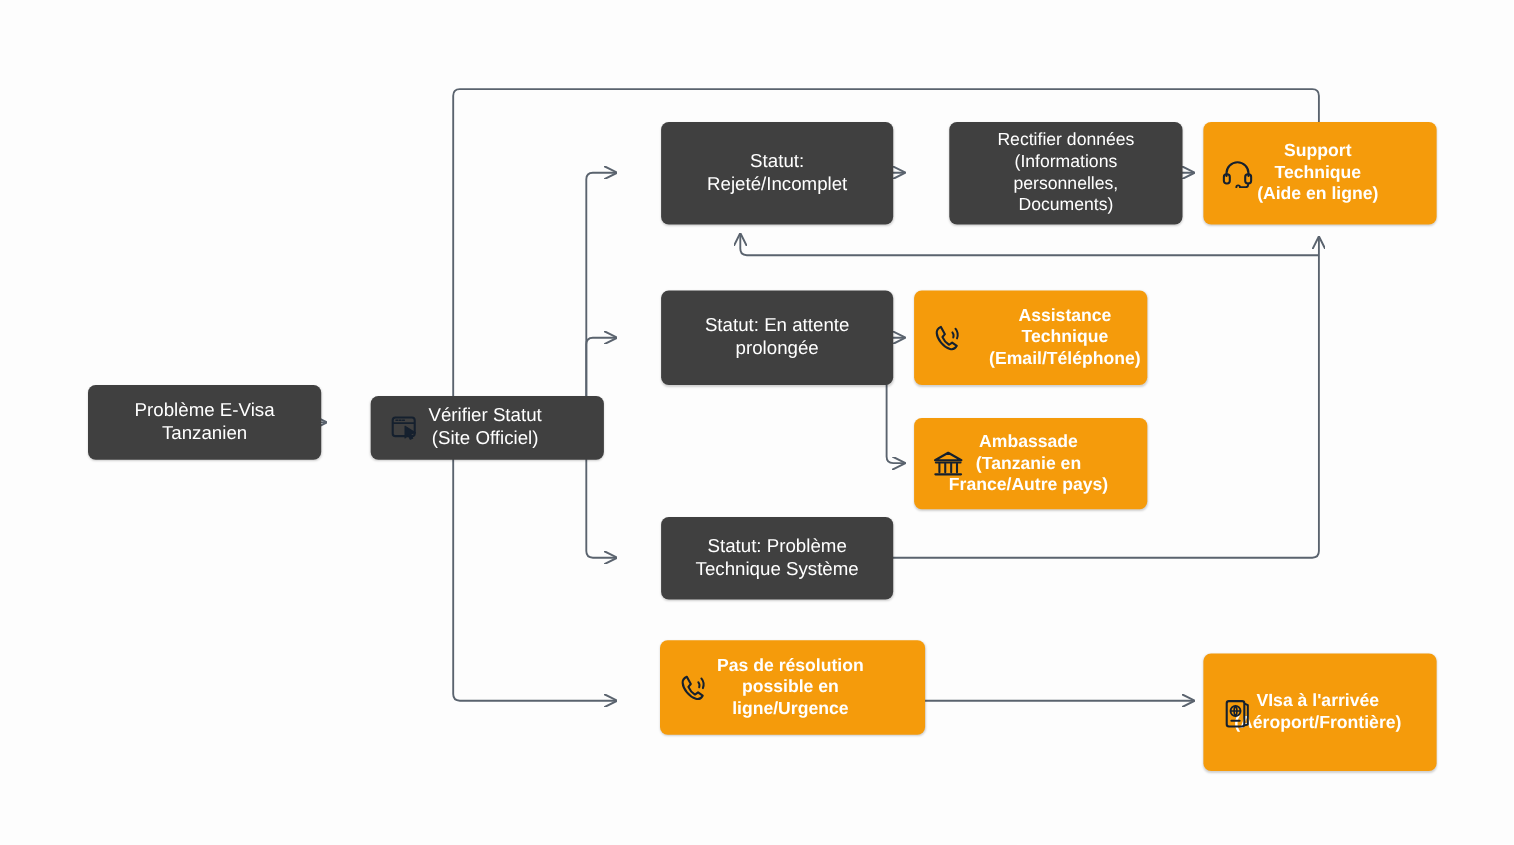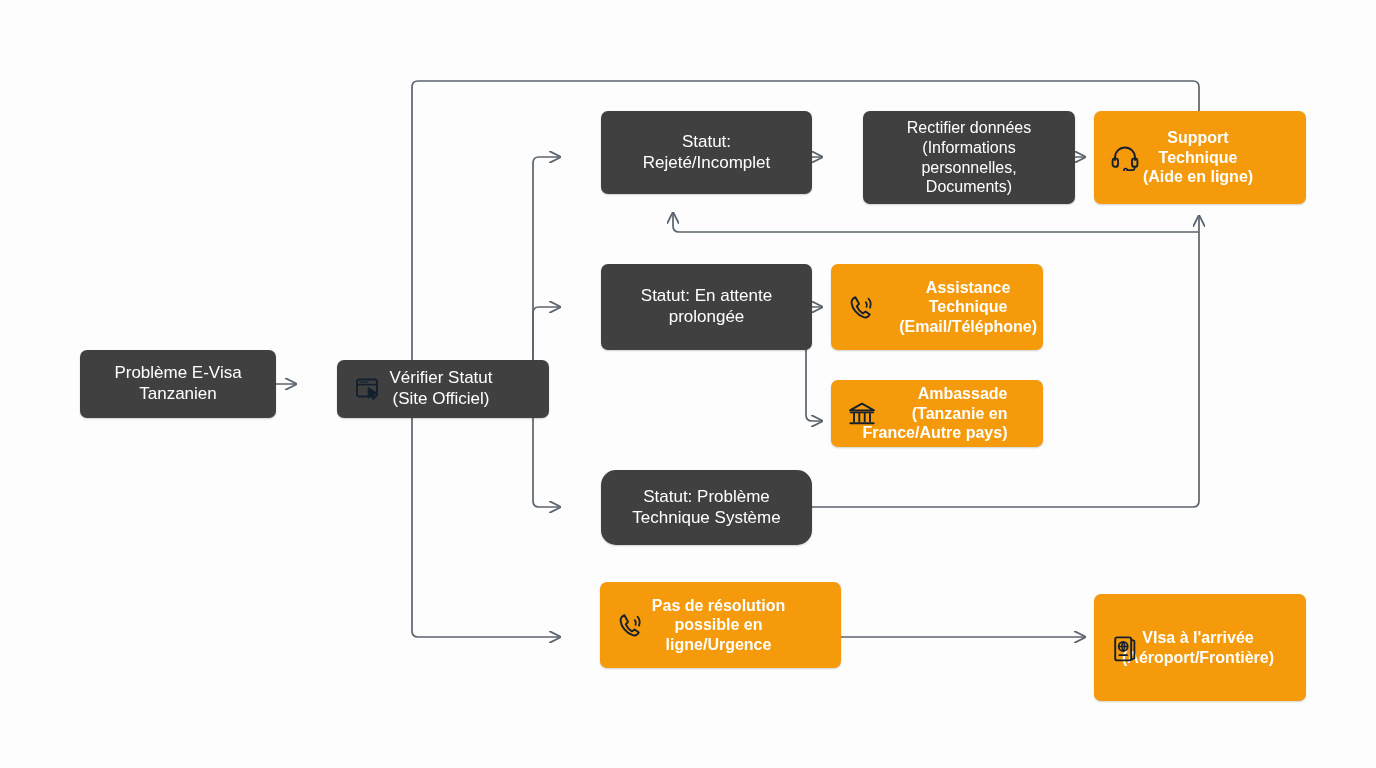--- a/index.html
+++ b/index.html
@@ -89,39 +89,39 @@
       <path d="M 781 507 L 1193 507 Q 1199 507 1199 501 L 1199 216" marker-end="url(#arrow)"></path>
 
       <path d="M 1199 232 L 679 232 Q 673 232 673 226 L 673 213" marker-end="url(#arrow)"></path>
 
       <path d="M 1199 111 L 1199 87 Q 1199 81 1193 81 L 418 81 Q 412 81 412 87 L 412 631 Q 412 637 418 637 L 560 637" marker-end="url(#arrow)"></path>
 
       <path d="M 781 637 L 1085 637" marker-end="url(#arrow)"></path>
     </g>
   </svg>
 
-  <div class="node blue fs17" style="left:48px; top:350px; width:196px; height:68px;">
+  <div class="node blue fs17" style="left:48px; top:350px; width:212px; height:68px;">
     <span class="node-label">Problème E-Visa
 Tanzanien</span>
   </div>
 
   <div class="node blue fs17 with-icon" style="left:305px; top:360px; width:212px; height:58px;">
     <span class="node-icon">
       <svg width="26" height="24" viewBox="0 0 26 24">
         <rect x="2" y="2.5" width="20" height="17" rx="2.5" fill="none" stroke="#15202e" stroke-width="1.9"></rect>
         <path d="M2 7.6 H22" stroke="#15202e" stroke-width="1.6"></path>
         <path d="M5 5.1 h1.6 M8 5.1 h1.6 M11 5.1 h1.6" stroke="#15202e" stroke-width="1.3" stroke-linecap="round"></path>
         <path d="M13.2 10.5 L22.6 16.4 L18.4 17.4 L20.2 21.4 L17.9 22.4 L16.1 18.4 L13.2 21.2 Z" fill="#15202e" stroke="#15202e" stroke-width="1" stroke-linejoin="round"></path>
       </svg>
     </span>
     <span class="node-label">Vérifier Statut
 (Site Officiel)</span>
   </div>
 
-  <div class="node blue fs17" style="left:569px; top:111px; width:211px; height:83px;justify-content:center;">
+  <div class="node blue fs17" style="left:569px; top:111px; width:211px; height:93px;justify-content:center;">
     <span class="node-label">Statut:
 Rejeté/Incomplet</span>
   </div>
 
   <div class="node blue fs16" style="left:831px; top:111px; width:212px; height:93px;">
     <span class="node-label">Rectifier données
 (Informations
 personnelles,
 Documents)</span>
   </div>
@@ -152,35 +152,35 @@
         <path d="M7.4 4.2 C5.2 5.2 3.4 7.4 3.6 9.8 C4 15.4 9.6 22.4 15.6 24.2 C18.2 25 20.6 23.6 21.8 21.4 L17.6 18.4 L14.8 20.4 C12.4 18.9 9.9 16 8.8 13.4 L11 10.8 Z" fill="none" stroke="#15202e" stroke-width="1.9" stroke-linejoin="round"></path>
         <path d="M17.8 9.2 A4.6 4.6 0 0 1 18.6 13.8" fill="none" stroke="#15202e" stroke-width="1.8" stroke-linecap="round"></path>
         <path d="M20.6 5.8 A8.8 8.8 0 0 1 22 14.6" fill="none" stroke="#15202e" stroke-width="1.8" stroke-linecap="round"></path>
       </svg>
     </span>
     <span class="node-label">Assistance
 Technique
 (Email/Téléphone)</span>
   </div>
 
-  <div class="node orange fs16 with-icon" style="left:831px; top:380px; width:212px; height:67px;text-align:right;">
+  <div class="node orange fs16 with-icon" style="left:831px; top:380px; width:212px; height:83px;">
     <span class="node-icon">
       <svg width="28" height="26" viewBox="0 0 28 26">
         <path d="M2 9.4 L14 2.6 L26 9.4 Z" fill="none" stroke="#15202e" stroke-width="1.9" stroke-linejoin="round"></path>
         <path d="M2.8 11.4 H25.2" stroke="#15202e" stroke-width="1.9" stroke-linecap="round"></path>
         <path d="M6 12.4 V20.4 M11.3 12.4 V20.4 M16.7 12.4 V20.4 M22 12.4 V20.4" stroke="#15202e" stroke-width="1.9" stroke-linecap="round"></path>
         <path d="M2.4 22.2 H25.6" stroke="#15202e" stroke-width="2.1" stroke-linecap="round"></path>
       </svg>
     </span>
     <span class="node-label">Ambassade
 (Tanzanie en
 France/Autre pays)</span>
   </div>
 
-  <div class="node blue fs17" style="left:569px; top:470px; width:211px; height:75px;border-radius:15px;">
+  <div class="node blue fs17" style="left:569px; top:470px; width:211px; height:75px;">
     <span class="node-label">Statut: Problème
 Technique Système</span>
   </div>
 
   <div class="node orange fs16 with-icon" style="left:569px; top:582px; width:241px; height:86px;margin-left:31px;">
     <span class="node-icon">
       <svg width="28" height="28" viewBox="0 0 28 28">
         <path d="M7.4 4.2 C5.2 5.2 3.4 7.4 3.6 9.8 C4 15.4 9.6 22.4 15.6 24.2 C18.2 25 20.6 23.6 21.8 21.4 L17.6 18.4 L14.8 20.4 C12.4 18.9 9.9 16 8.8 13.4 L11 10.8 Z" fill="none" stroke="#15202e" stroke-width="1.9" stroke-linejoin="round"></path>
         <path d="M17.8 9.2 A4.6 4.6 0 0 1 18.6 13.8" fill="none" stroke="#15202e" stroke-width="1.8" stroke-linecap="round"></path>
         <path d="M20.6 5.8 A8.8 8.8 0 0 1 22 14.6" fill="none" stroke="#15202e" stroke-width="1.8" stroke-linecap="round"></path>

